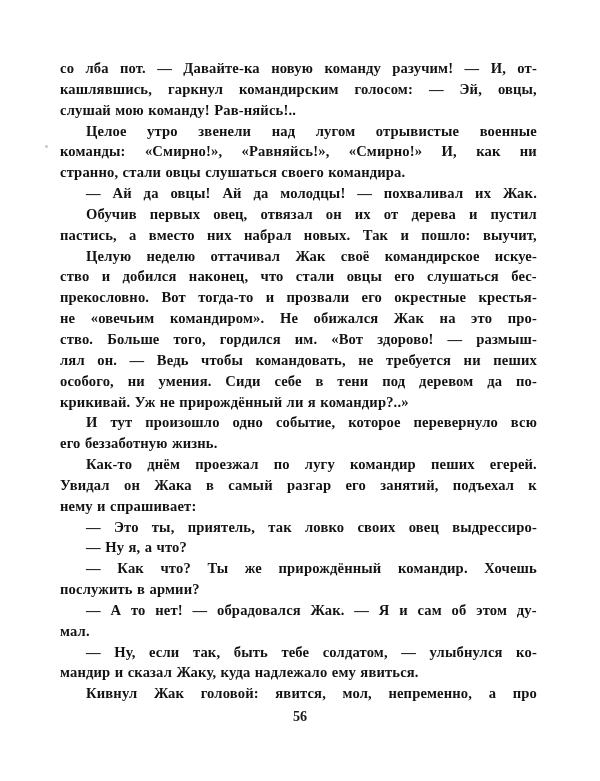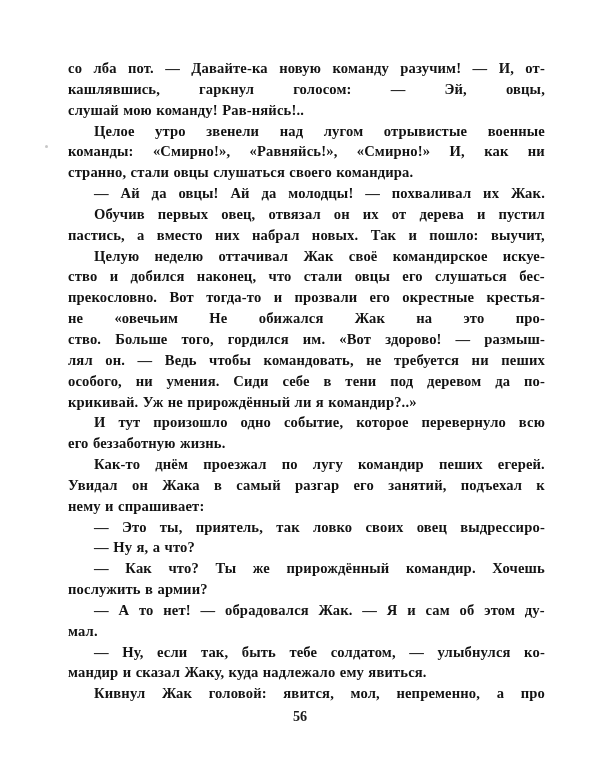--- a/index.html
+++ b/index.html
@@ -21,21 +21,21 @@
   
   #page {
     position: absolute;
     inset: 0;
     background: #ffffff;
   }
 
   
   #text-column {
     position: absolute;
-    left: 68px;
+    left: 60px;
     top: 58px;
     width: 477px;
   }
 
   
   .line {
     display: flex;
     width: 100%;
     height: 20.85px;
     line-height: 20.85px;
@@ -91,32 +91,32 @@
 </style>
 </head>
 <body style="background: rgb(255, 255, 255); color: rgb(19, 19, 19);">
 
 <div id="page" style="background: rgb(255, 255, 255);">
 
   <div id="margin-speck"></div>
 
   <div id="text-column">
       <div class="line just"><span class="w">со</span><span class="w">лба</span><span class="w">пот.</span><span class="w">—</span><span class="w">Давайте-ка</span><span class="w">новую</span><span class="w">команду</span><span class="w">разучим!</span><span class="w">—</span><span class="w">И,</span><span class="w">от-</span></div>
-      <div class="line just"><span class="w">кашлявшись,</span><span class="w">гаркнул</span><span class="w">голосом:</span><span class="w">—</span><span class="w">Эй,</span><span class="w">овцы,</span></div>
+      <div class="line just"><span class="w">кашлявшись,</span><span class="w">гаркнул</span><span class="w">командирским</span><span class="w">голосом:</span><span class="w">—</span><span class="w">Эй,</span><span class="w">овцы,</span></div>
       <div class="line flush"><span class="w">слушай</span><span class="w">мою</span><span class="w">команду!</span><span class="w">Рав-няйсь!..</span></div>
       <div class="line just indent"><span class="w">Целое</span><span class="w">утро</span><span class="w">звенели</span><span class="w">над</span><span class="w">лугом</span><span class="w">отрывистые</span><span class="w">военные</span></div>
       <div class="line just"><span class="w">команды:</span><span class="w">«Смирно!»,</span><span class="w">«Равняйсь!»,</span><span class="w">«Смирно!»</span><span class="w">И,</span><span class="w">как</span><span class="w">ни</span></div>
       <div class="line flush"><span class="w">странно,</span><span class="w">стали</span><span class="w">овцы</span><span class="w">слушаться</span><span class="w">своего</span><span class="w">командира.</span></div>
       <div class="line just indent"><span class="w">—</span><span class="w">Ай</span><span class="w">да</span><span class="w">овцы!</span><span class="w">Ай</span><span class="w">да</span><span class="w">молодцы!</span><span class="w">—</span><span class="w">похваливал</span><span class="w">их</span><span class="w">Жак.</span></div>
       <div class="line just indent"><span class="w">Обучив</span><span class="w">первых</span><span class="w">овец,</span><span class="w">отвязал</span><span class="w">он</span><span class="w">их</span><span class="w">от</span><span class="w">дерева</span><span class="w">и</span><span class="w">пустил</span></div>
       <div class="line just"><span class="w">пастись,</span><span class="w">а</span><span class="w">вместо</span><span class="w">них</span><span class="w">набрал</span><span class="w">новых.</span><span class="w">Так</span><span class="w">и</span><span class="w">пошло:</span><span class="w">выучит,</span></div>
       <div class="line just indent"><span class="w">Целую</span><span class="w">неделю</span><span class="w">оттачивал</span><span class="w">Жак</span><span class="w">своё</span><span class="w">командирское</span><span class="w">искуе-</span></div>
       <div class="line just"><span class="w">ство</span><span class="w">и</span><span class="w">добился</span><span class="w">наконец,</span><span class="w">что</span><span class="w">стали</span><span class="w">овцы</span><span class="w">его</span><span class="w">слушаться</span><span class="w">бес-</span></div>
       <div class="line just"><span class="w">прекословно.</span><span class="w">Вот</span><span class="w">тогда-то</span><span class="w">и</span><span class="w">прозвали</span><span class="w">его</span><span class="w">окрестные</span><span class="w">крестья-</span></div>
-      <div class="line just"><span class="w">не</span><span class="w">«овечьим</span><span class="w">Не</span><span class="w">обижался</span><span class="w">Жак</span><span class="w">на</span><span class="w">это</span><span class="w">про-</span></div>
+      <div class="line just"><span class="w">не</span><span class="w">«овечьим</span><span class="w">командиром».</span><span class="w">Не</span><span class="w">обижался</span><span class="w">Жак</span><span class="w">на</span><span class="w">это</span><span class="w">про-</span></div>
       <div class="line just"><span class="w">ство.</span><span class="w">Больше</span><span class="w">того,</span><span class="w">гордился</span><span class="w">им.</span><span class="w">«Вот</span><span class="w">здорово!</span><span class="w">—</span><span class="w">размыш-</span></div>
       <div class="line just"><span class="w">лял</span><span class="w">он.</span><span class="w">—</span><span class="w">Ведь</span><span class="w">чтобы</span><span class="w">командовать,</span><span class="w">не</span><span class="w">требуется</span><span class="w">ни</span><span class="w">пеших</span></div>
       <div class="line just"><span class="w">особого,</span><span class="w">ни</span><span class="w">умения.</span><span class="w">Сиди</span><span class="w">себе</span><span class="w">в</span><span class="w">тени</span><span class="w">под</span><span class="w">деревом</span><span class="w">да</span><span class="w">по-</span></div>
       <div class="line flush"><span class="w">крикивай.</span><span class="w">Уж</span><span class="w">не</span><span class="w">прирождённый</span><span class="w">ли</span><span class="w">я</span><span class="w">командир?..»</span></div>
       <div class="line just indent"><span class="w">И</span><span class="w">тут</span><span class="w">произошло</span><span class="w">одно</span><span class="w">событие,</span><span class="w">которое</span><span class="w">перевернуло</span><span class="w">всю</span></div>
       <div class="line flush"><span class="w">его</span><span class="w">беззаботную</span><span class="w">жизнь.</span></div>
       <div class="line just indent"><span class="w">Как-то</span><span class="w">днём</span><span class="w">проезжал</span><span class="w">по</span><span class="w">лугу</span><span class="w">командир</span><span class="w">пеших</span><span class="w">егерей.</span></div>
       <div class="line just"><span class="w">Увидал</span><span class="w">он</span><span class="w">Жака</span><span class="w">в</span><span class="w">самый</span><span class="w">разгар</span><span class="w">его</span><span class="w">занятий,</span><span class="w">подъехал</span><span class="w">к</span></div>
       <div class="line flush"><span class="w">нему</span><span class="w">и</span><span class="w">спрашивает:</span></div>
       <div class="line just indent"><span class="w">—</span><span class="w">Это</span><span class="w">ты,</span><span class="w">приятель,</span><span class="w">так</span><span class="w">ловко</span><span class="w">своих</span><span class="w">овец</span><span class="w">выдрессиро-</span></div>

